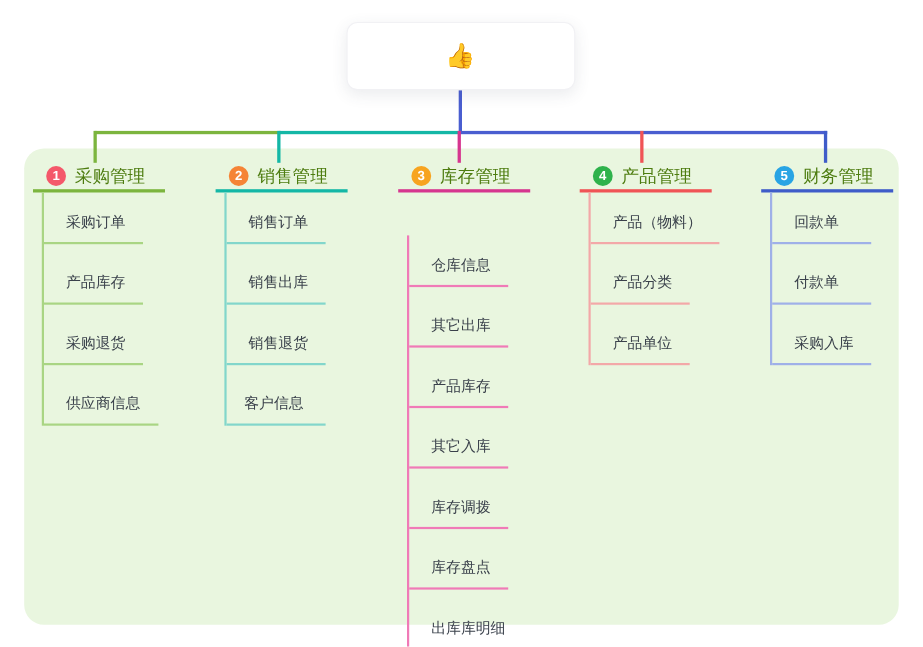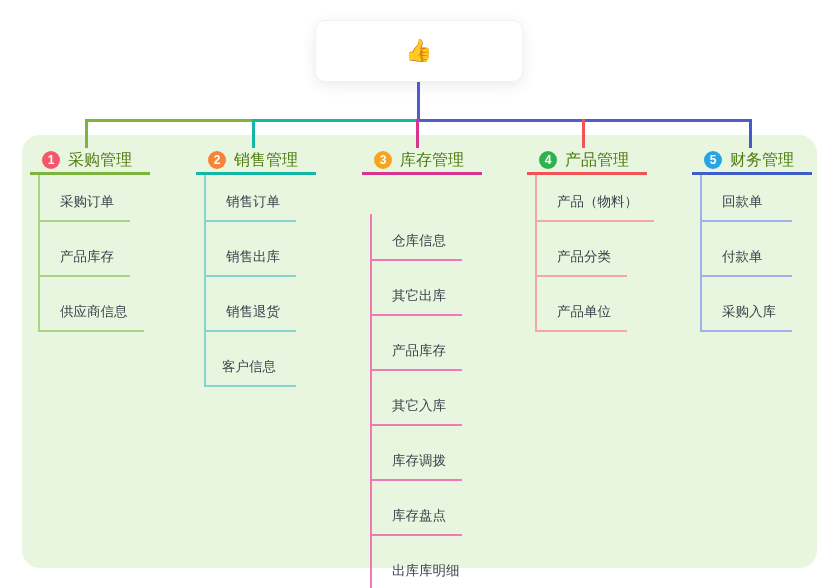--- a/index.html
+++ b/index.html
@@ -62,20 +62,21 @@
 
   <div id="branches">
       <div class="branch" style="left: 30px;">
         <div class="branch-header" style="border-bottom-color: rgb(124, 181, 62);">
           <span class="badge" style="background: rgb(244, 88, 106);">1</span>
           <span class="branch-label">采购管理</span>
         </div>
         <div class="children" style="border-left-color: rgb(169, 213, 131);">
           <div class="child" style="border-bottom-color: rgb(169, 213, 131);">采购订单</div>
           <div class="child" style="border-bottom-color: rgb(169, 213, 131);">产品库存</div>
+          <div class="child" style="border-bottom-color: rgb(169, 213, 131);">采购退货</div>
           <div class="child" style="border-bottom-color: rgb(169, 213, 131);">供应商信息</div>
         </div>
       </div>
       <div class="branch" style="left: 196px;">
         <div class="branch-header" style="border-bottom-color: rgb(20, 183, 166);">
           <span class="badge" style="background: rgb(245, 132, 54);">2</span>
           <span class="branch-label">销售管理</span>
         </div>
         <div class="children" style="border-left-color: rgb(130, 214, 203);">
           <div class="child" style="border-bottom-color: rgb(130, 214, 203);">销售订单</div>

